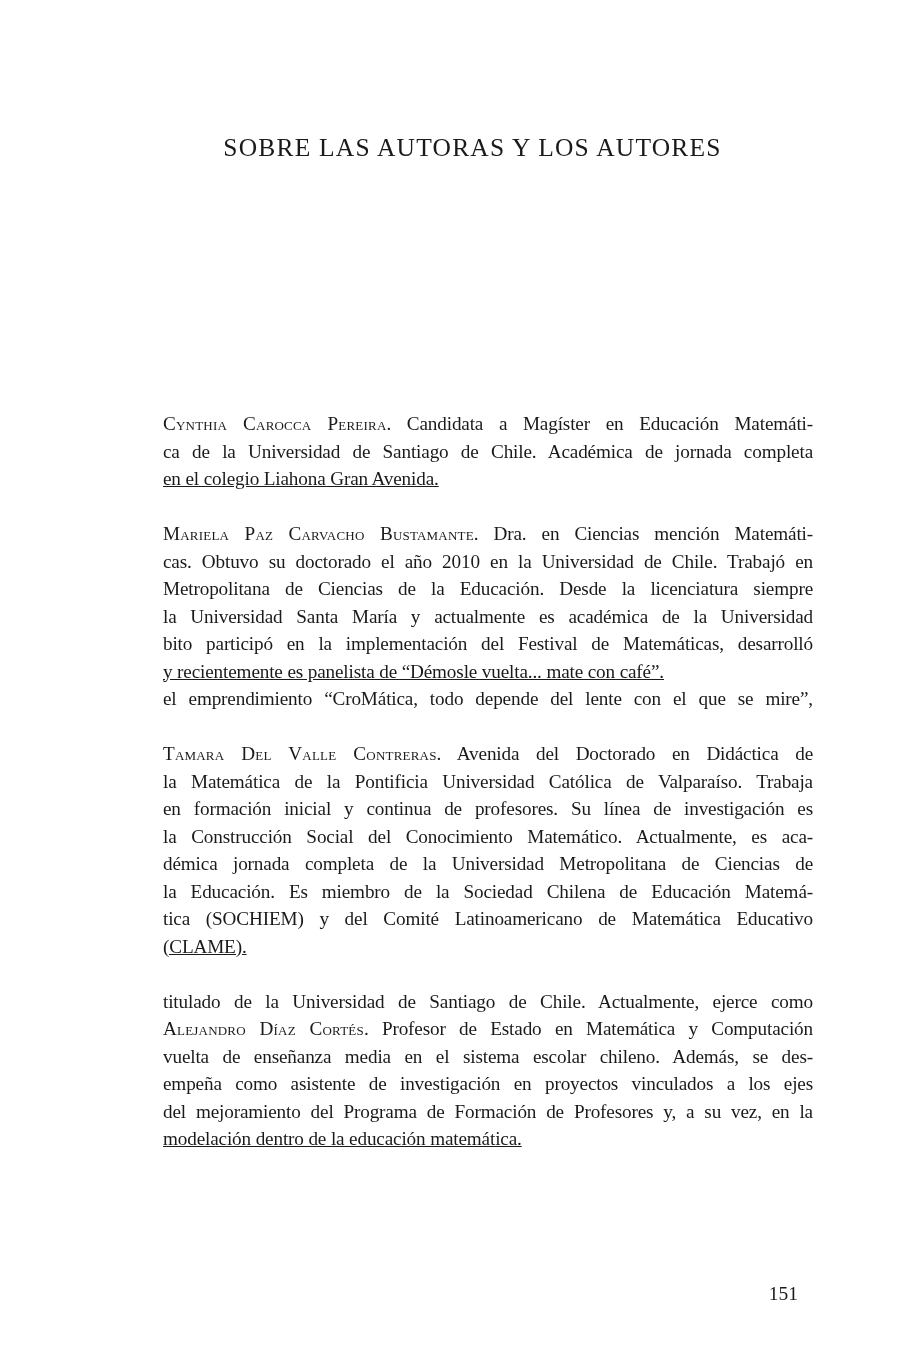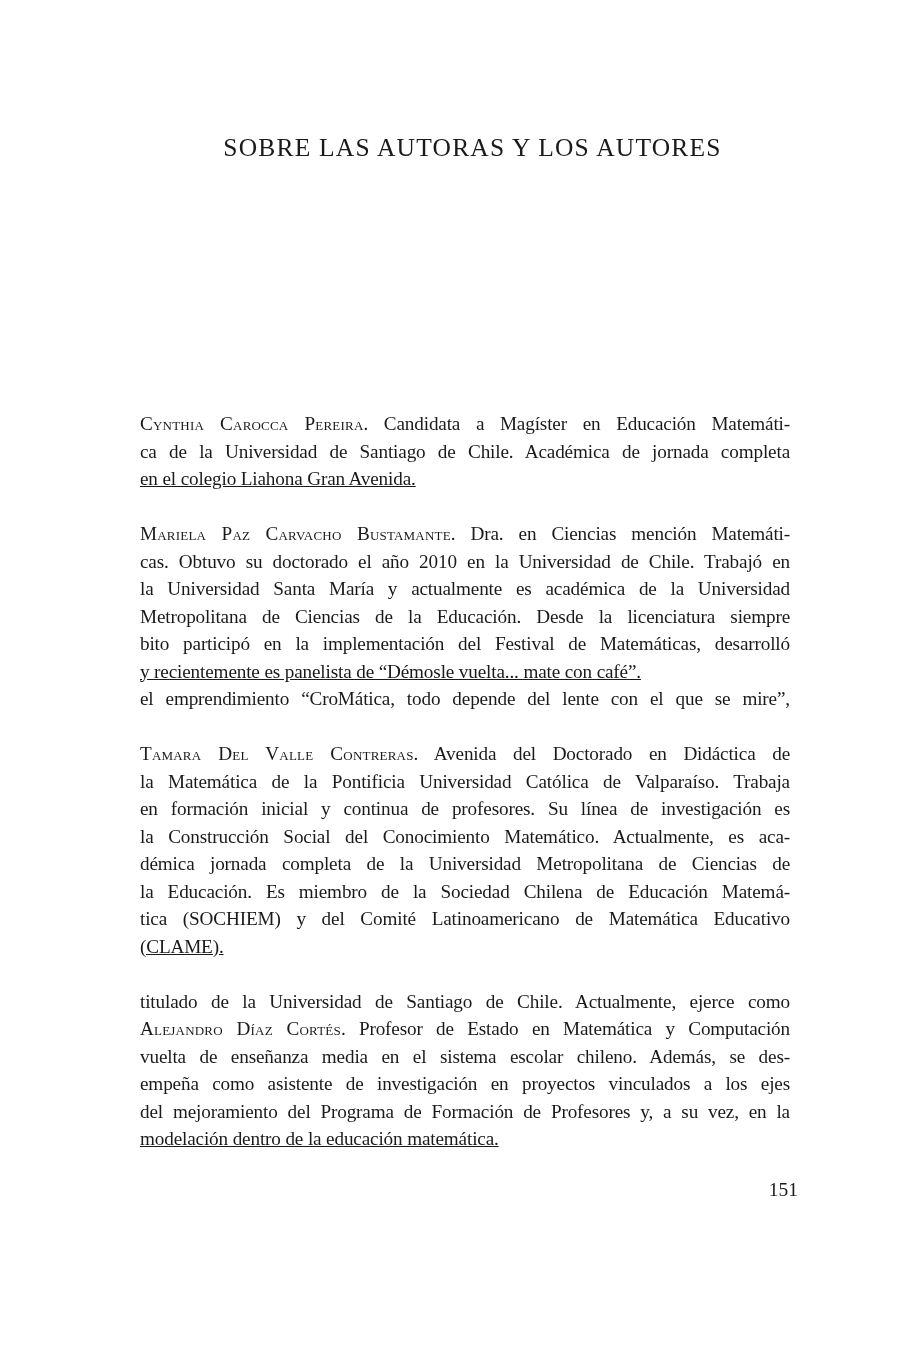--- a/index.html
+++ b/index.html
@@ -24,21 +24,21 @@
       font-family: "Liberation Serif", serif;
       font-size: 25.5px;
       letter-spacing: 1.2px;
       font-weight: normal;
       margin: 0;
       color: #1a1a1a;
     }
     .bios {
       position: absolute;
       top: 410px;
-      left: 140px;
+      left: 163px;
       width: 650px;
     }
     .bio {
       margin: 0 0 27.5px 0;
     }
     .line {
       display: block;
       height: 27.5px;
       line-height: 27.5px;
       font-family: "Liberation Serif", serif;
@@ -52,21 +52,21 @@
     .line.last {
       text-align-last: left;
       text-decoration: underline;
     }
     .author-name {
       font-variant: small-caps;
       letter-spacing: 0.2px;
     }
     .page-number {
       position: absolute;
-      top: 1179px;
+      top: 1283px;
       left: 762px;
       width: 36px;
       text-align: right;
       font-family: "Liberation Serif", serif;
       font-size: 19.5px;
       color: #1a1a1a;
     }
   </style>
 </head>
 <body>
@@ -77,22 +77,22 @@
 
   <div class="bio">
     <span class="line"><span class="author-name">Cynthia Carocca Pereira</span><span>. Candidata a Magíster en Educación Matemáti-</span></span>
     <span class="line">ca de la Universidad de Santiago de Chile. Académica de jornada completa</span>
     <span class="line last">en el colegio Liahona Gran Avenida.</span>
   </div>
 
   <div class="bio">
     <span class="line"><span class="author-name">Mariela Paz Carvacho Bustamante</span><span>. Dra. en Ciencias mención Matemáti-</span></span>
     <span class="line">cas. Obtuvo su doctorado el año 2010 en la Universidad de Chile. Trabajó en</span>
+    <span class="line">Metropolitana de Ciencias de la Educación. Desde la licenciatura siempre</span>
     <span class="line">la Universidad Santa María y actualmente es académica de la Universidad</span>
-    <span class="line">Metropolitana de Ciencias de la Educación. Desde la licenciatura siempre</span>
     <span class="line">bito participó en la implementación del Festival de Matemáticas, desarrolló</span>
     <span class="line last">y recientemente es panelista de “Démosle vuelta... mate con café”.</span>
     <span class="line">el emprendimiento “CroMática, todo depende del lente con el que se mire”,</span>
   </div>
 
   <div class="bio">
     <span class="line"><span class="author-name">Tamara Del Valle Contreras</span><span>. Avenida del Doctorado en Didáctica de</span></span>
     <span class="line">la Matemática de la Pontificia Universidad Católica de Valparaíso. Trabaja</span>
     <span class="line">en formación inicial y continua de profesores. Su línea de investigación es</span>
     <span class="line">la Construcción Social del Conocimiento Matemático. Actualmente, es aca-</span>

